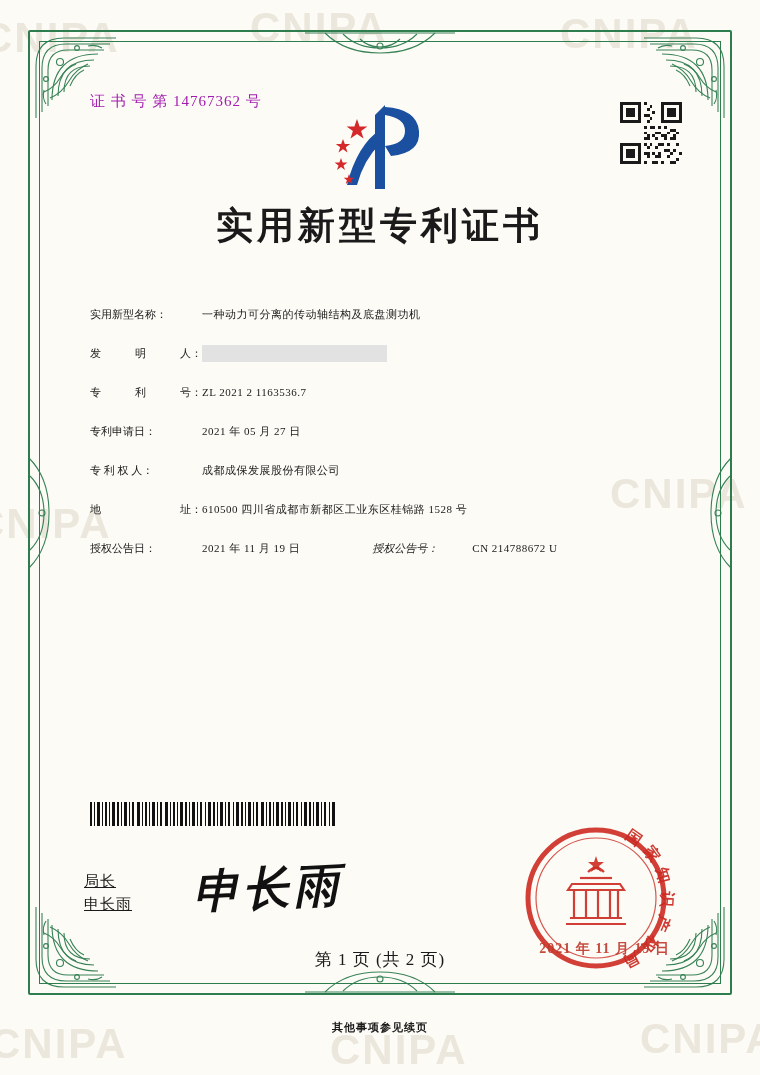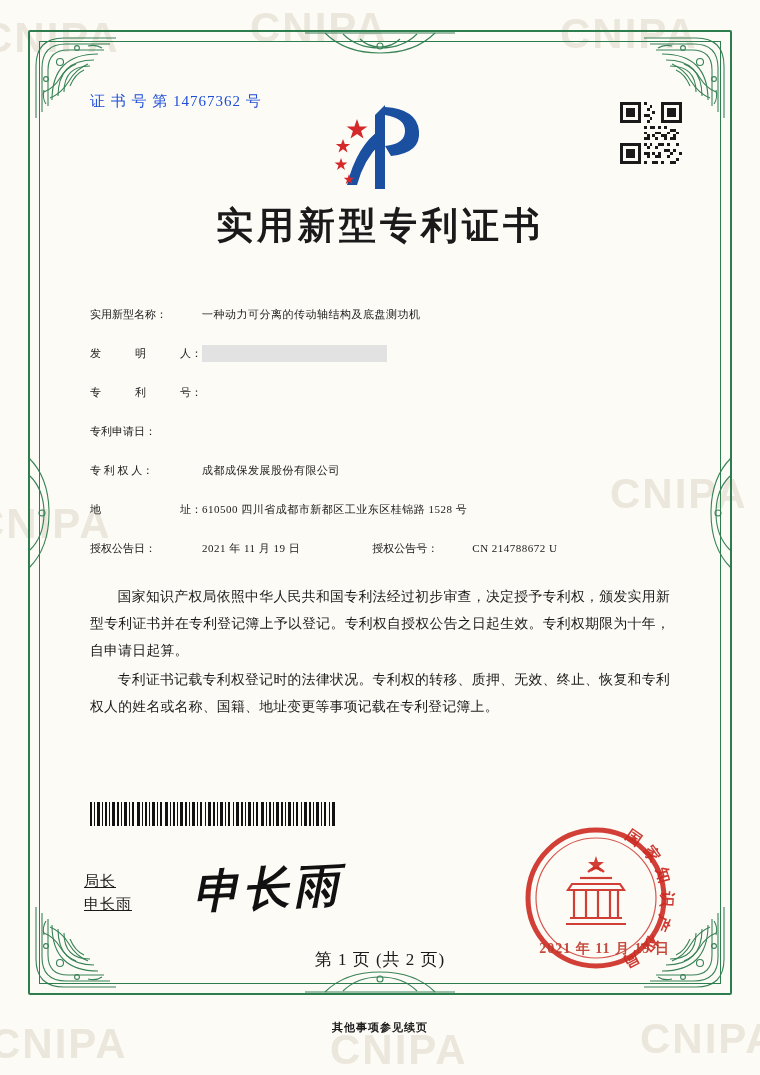--- a/index.html
+++ b/index.html
@@ -87,21 +87,21 @@
   .content {
     position: absolute;
     left: 0; right: 0; top: 0; bottom: 0;
     padding: 62px 62px 0 62px;
     box-sizing: border-box;
   }
 
   .cert-no {
     font-size: 15px;
     letter-spacing: 1px;
-    color: #1d4ed8;
+    color: #a21caf;
     margin: 0;
   }
 
   .qr {
     position: absolute;
     right: 50px;
     top: 72px;
     width: 62px;
     height: 62px;
   }
@@ -154,20 +154,21 @@
     height: 17px;
     background: #e2e2e2;
     vertical-align: middle;
   }
   .field-row.dual .field-value { flex: 0 0 auto; }
   .second-label {
     margin-left: 72px;
     width: 100px;
     flex: 0 0 100px;
     white-space: nowrap;
+    font-style: italic;
   }
 
   .paragraphs {
     margin-top: 26px;
     font-size: 13.8px;
     line-height: 1.95;
     letter-spacing: .3px;
     text-align: justify;
   }
   .paragraphs p {
@@ -477,24 +478,26 @@
           <span class="redacted"></span>
         </div>
       </div>
 
       <div class="field-row">
         <div class="field-label spaced">
           <span>专</span>
           <span>利</span>
           <span>号：</span>
         </div>
+        <div class="field-value">ZL 2021 2 1163536.7</div>
       </div>
 
       <div class="field-row">
         <div class="field-label">专利申请日：</div>
+        <div class="field-value">2021 年 05 月 27 日</div>
       </div>
 
       <div class="field-row">
         <div class="field-label">专 利 权 人：</div>
         <div class="field-value">成都成保发展股份有限公司</div>
       </div>
 
       <div class="field-row">
         <div class="field-label spaced">
           <span>地</span>
@@ -505,24 +508,20 @@
 
       <div class="field-row dual">
         <div class="field-label">授权公告日：</div>
         <div class="field-value">2021 年 11 月 19 日</div>
         <div class="second-label">授权公告号：</div>
         <div class="field-value">CN 214788672 U</div>
       </div>
 
     </div>
 
-    <div class="paragraphs">
-      <p>国家知识产权局依照中华人民共和国专利法经过初步审查，决定授予专利权，颁发实用新型专利证书并在专利登记簿上予以登记。专利权自授权公告之日起生效。专利权期限为十年，自申请日起算。</p>
-      <p>专利证书记载专利权登记时的法律状况。专利权的转移、质押、无效、终止、恢复和专利权人的姓名或名称、国籍、地址变更等事项记载在专利登记簿上。</p>
-    </div>
 
   </div>
 
   <svg class="barcode" viewBox="0 0 248 24" shape-rendering="crispEdges">
     <g fill="#111">
       <rect x="0" y="0" width="2" height="24"></rect>
         <rect x="4" y="0" width="1" height="24"></rect>
       <rect x="7" y="0" width="3" height="24"></rect>
         <rect x="12" y="0" width="1" height="24"></rect>
       <rect x="15" y="0" width="2" height="24"></rect>

